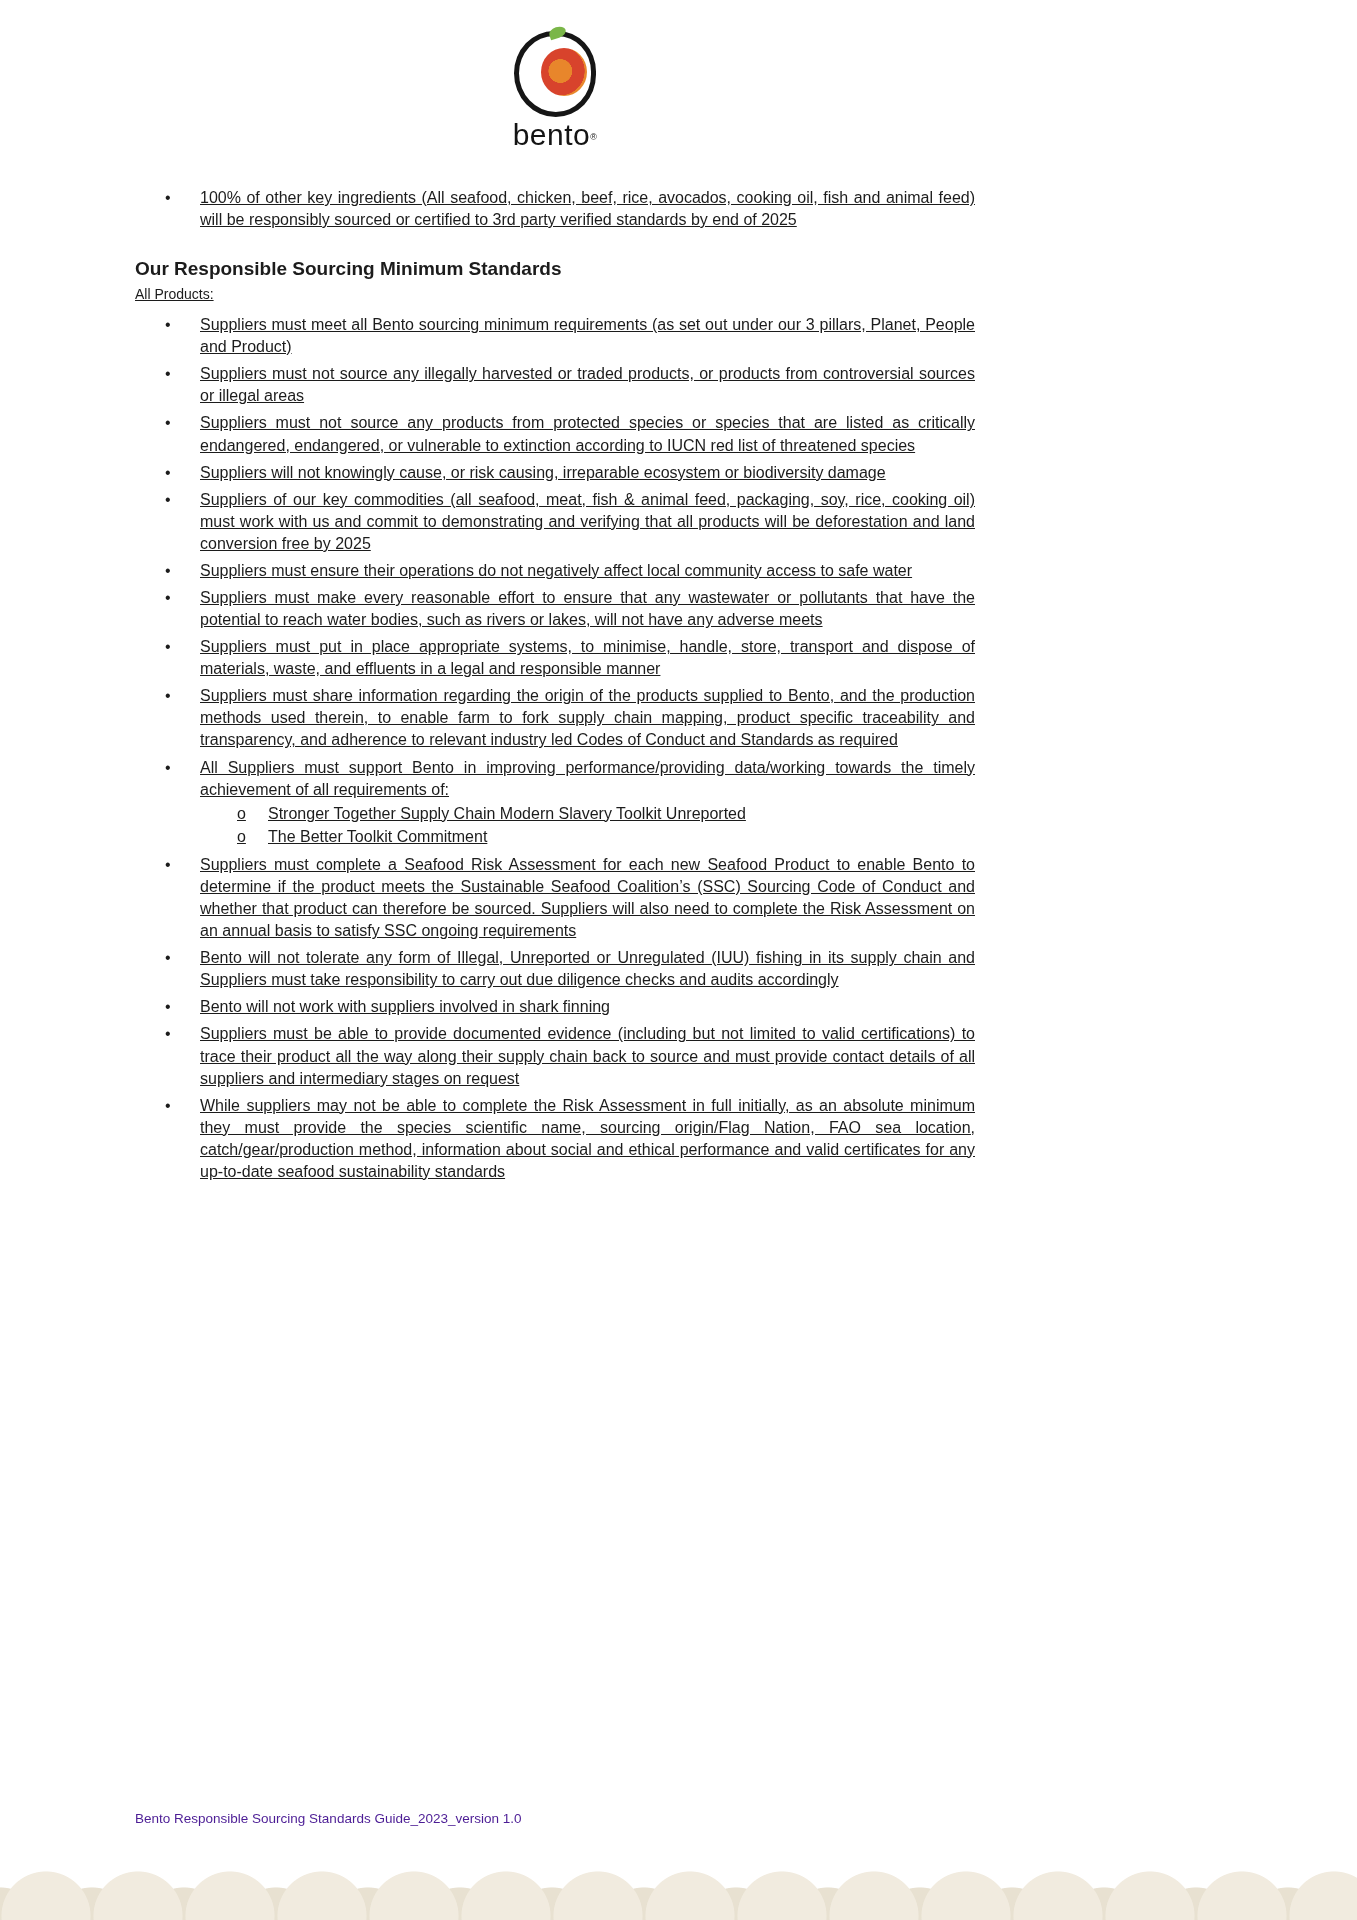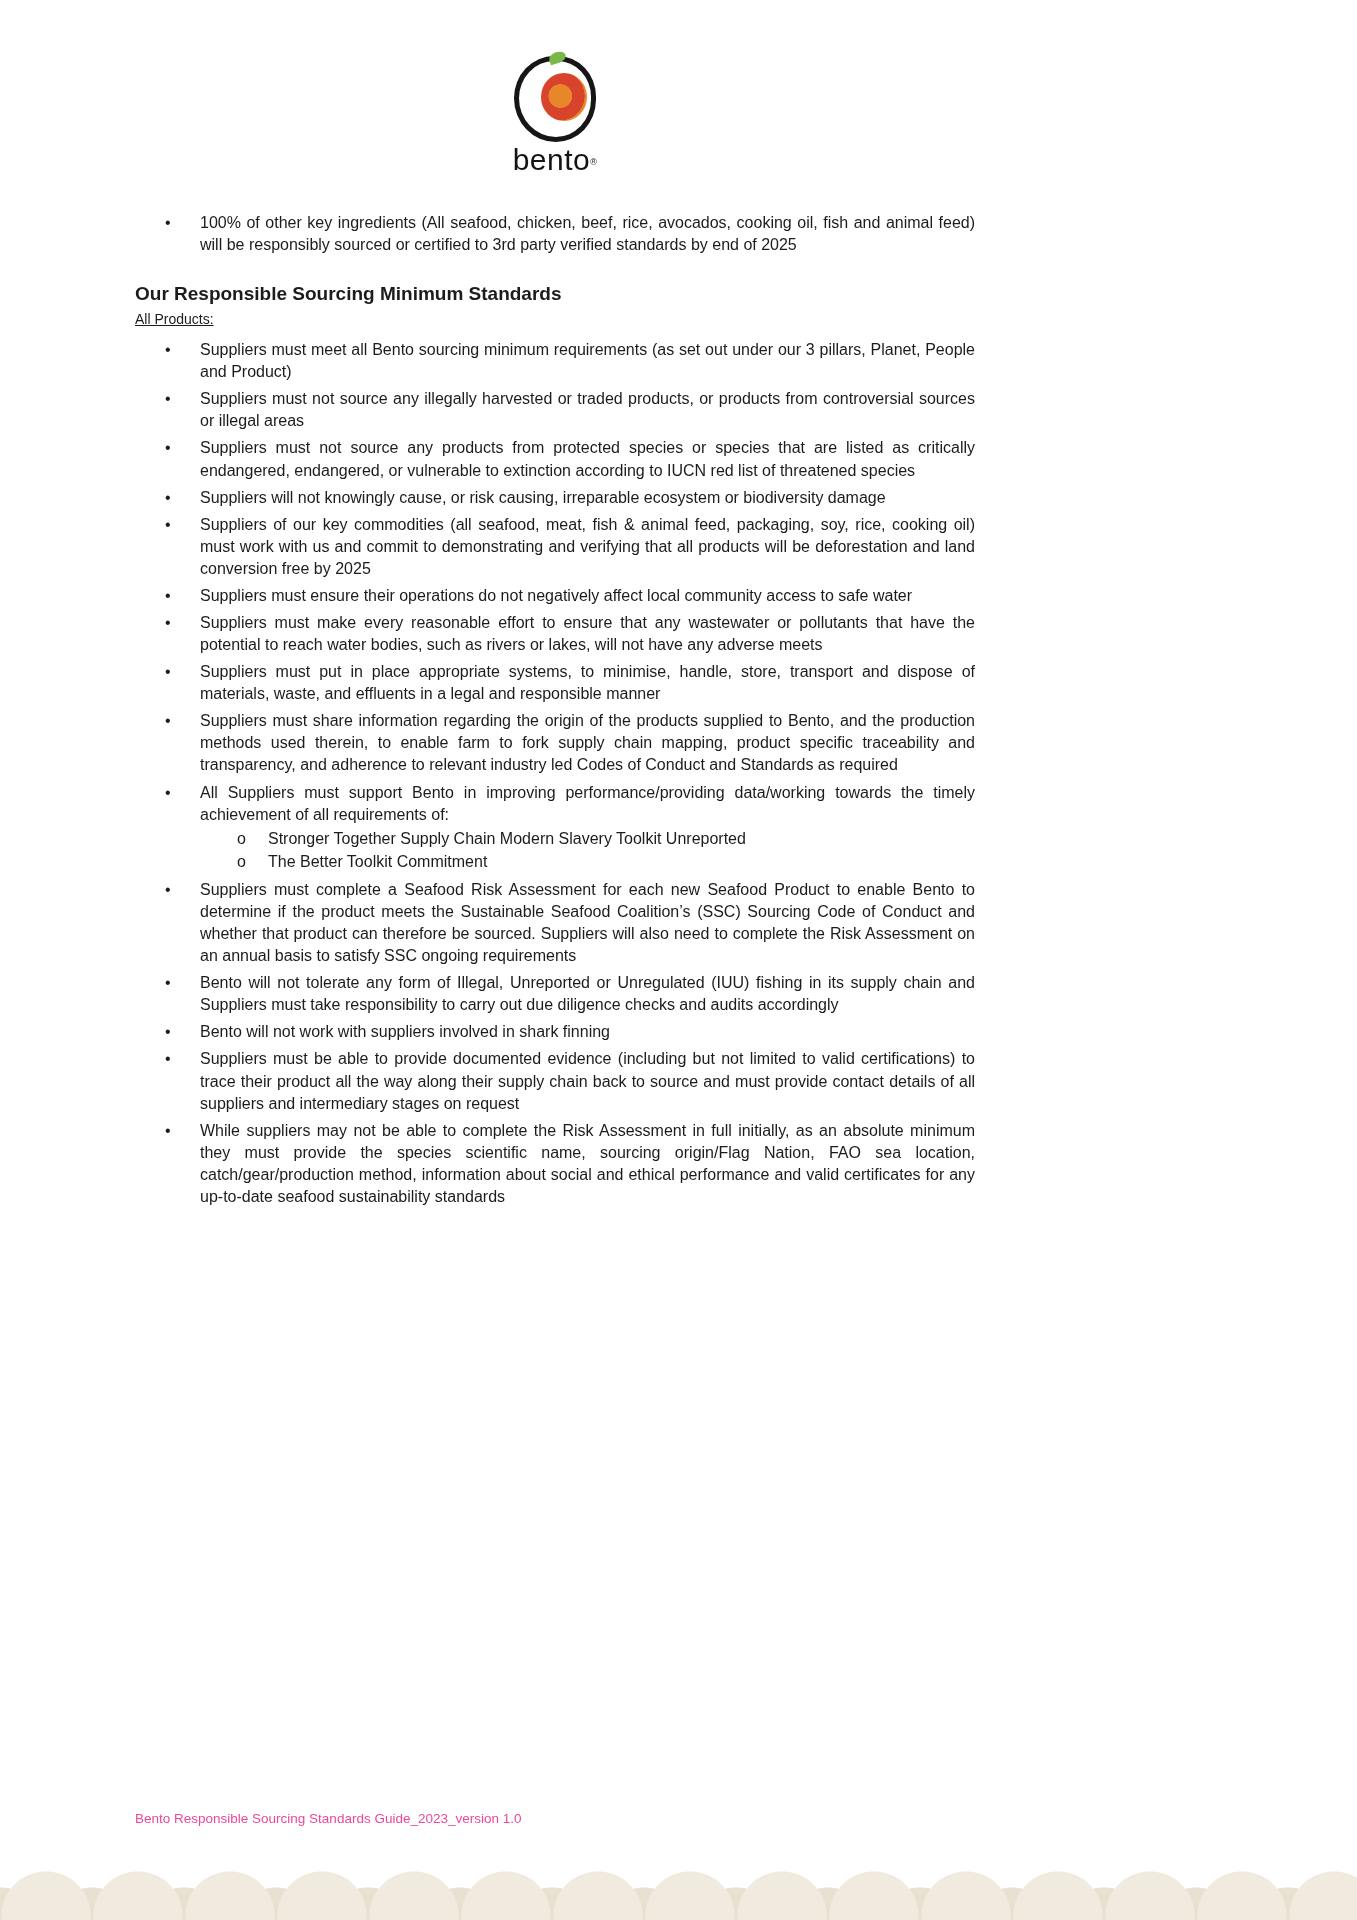--- a/index.html
+++ b/index.html
@@ -12,21 +12,21 @@
     background: #ffffff;
     position: relative;
     overflow: hidden;
     font-family: "Liberation Sans", sans-serif;
     color: #1c1c1c;
     font-size: 16px;
   }
   .content {
     width: 840px;
     margin-left: 135px;
-    padding-top: 56px;
+    padding-top: 31px;
   }
   
   .logo {
     width: 100%;
     text-align: center;
     margin-bottom: 36px;
   }
   .logo-circle {
     width: 72px;
     height: 76px;
@@ -102,20 +102,21 @@
     margin: 0 0 5px 0;
   }
   .marker {
     flex: 0 0 35px;
     line-height: 1.38;
   }
   .bullet-body {
     flex: 1;
     text-align: justify;
     line-height: 1.38;
+    text-decoration: underline;
   }
   ul.sub-list {
     list-style: none;
     margin: 2px 0 0 0;
     padding: 0 0 0 37px;
     text-align: left;
   }
   li.sub-item {
     display: flex;
     margin: 0 0 1px 0;
@@ -128,21 +129,21 @@
     flex: 1;
     line-height: 1.38;
     text-align: left;
   }
   
   .footer {
     position: absolute;
     left: 135px;
     top: 1810px;
     font-size: 13.5px;
-    color: #ec4899;
+    color: #4c1d95;
     line-height: 17px;
   }
   
   .bottom-band {
     position: absolute;
     left: 0;
     bottom: 0;
     width: 100%;
     height: 64px;
     background-image:

